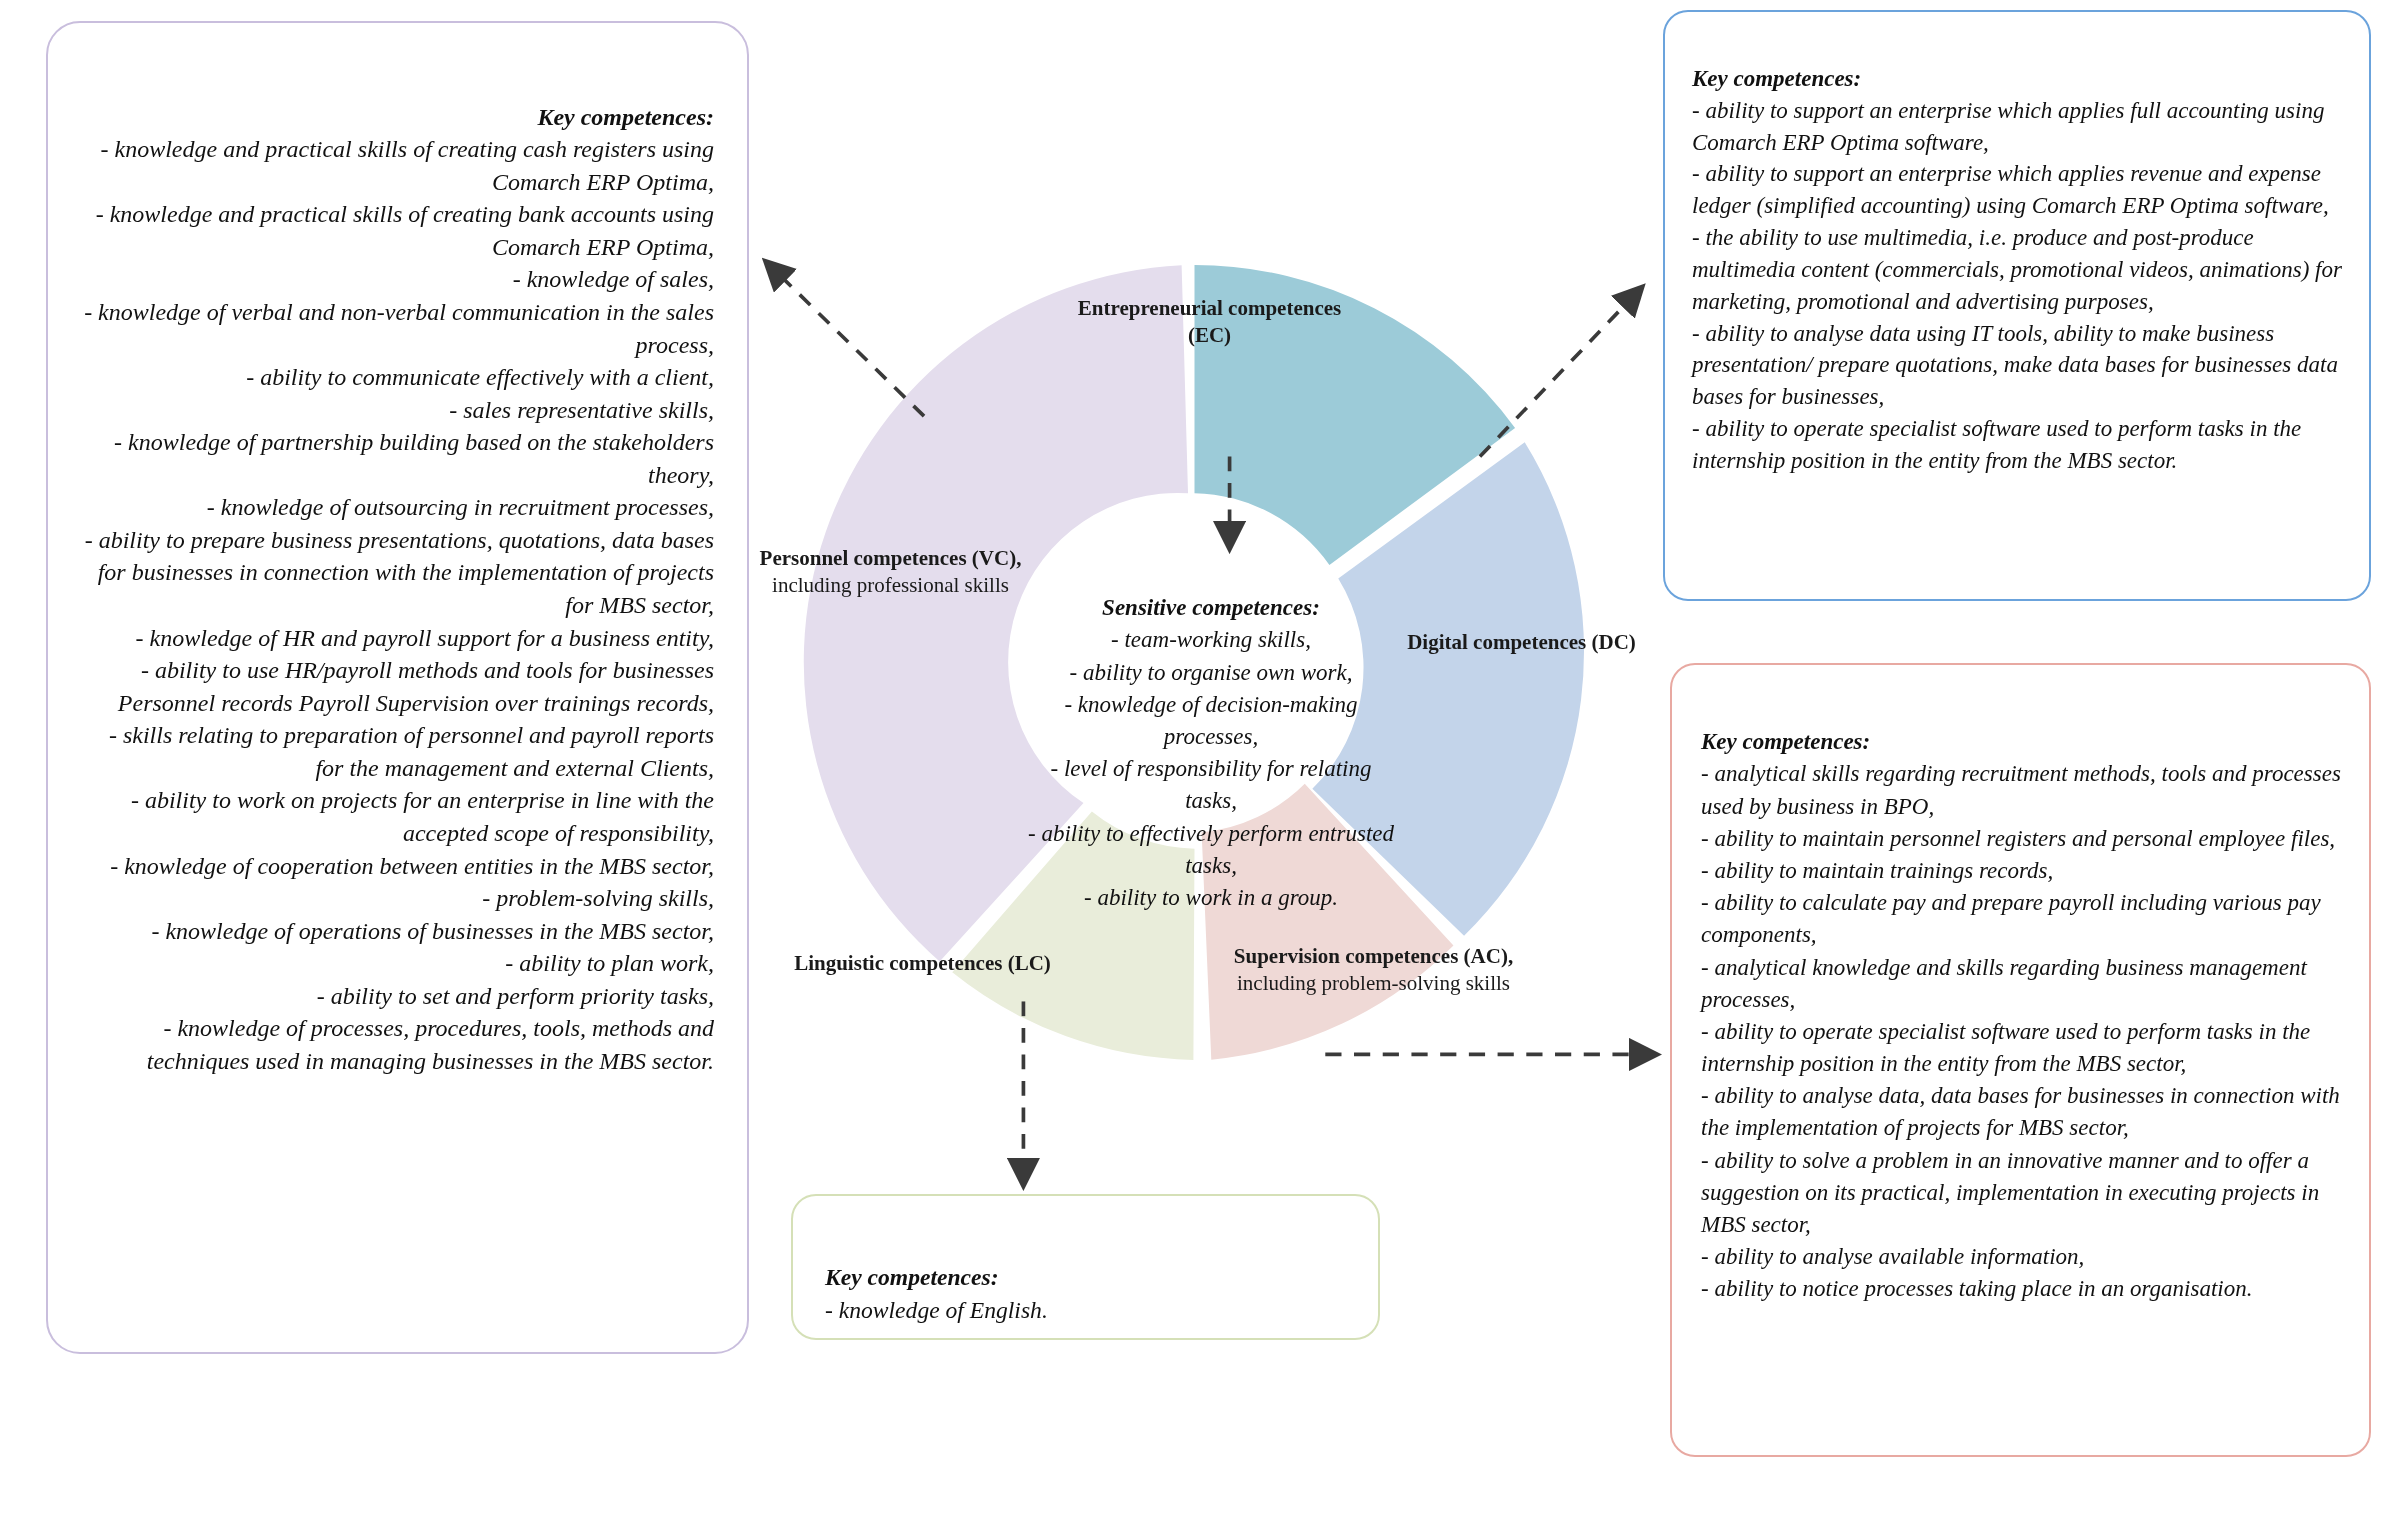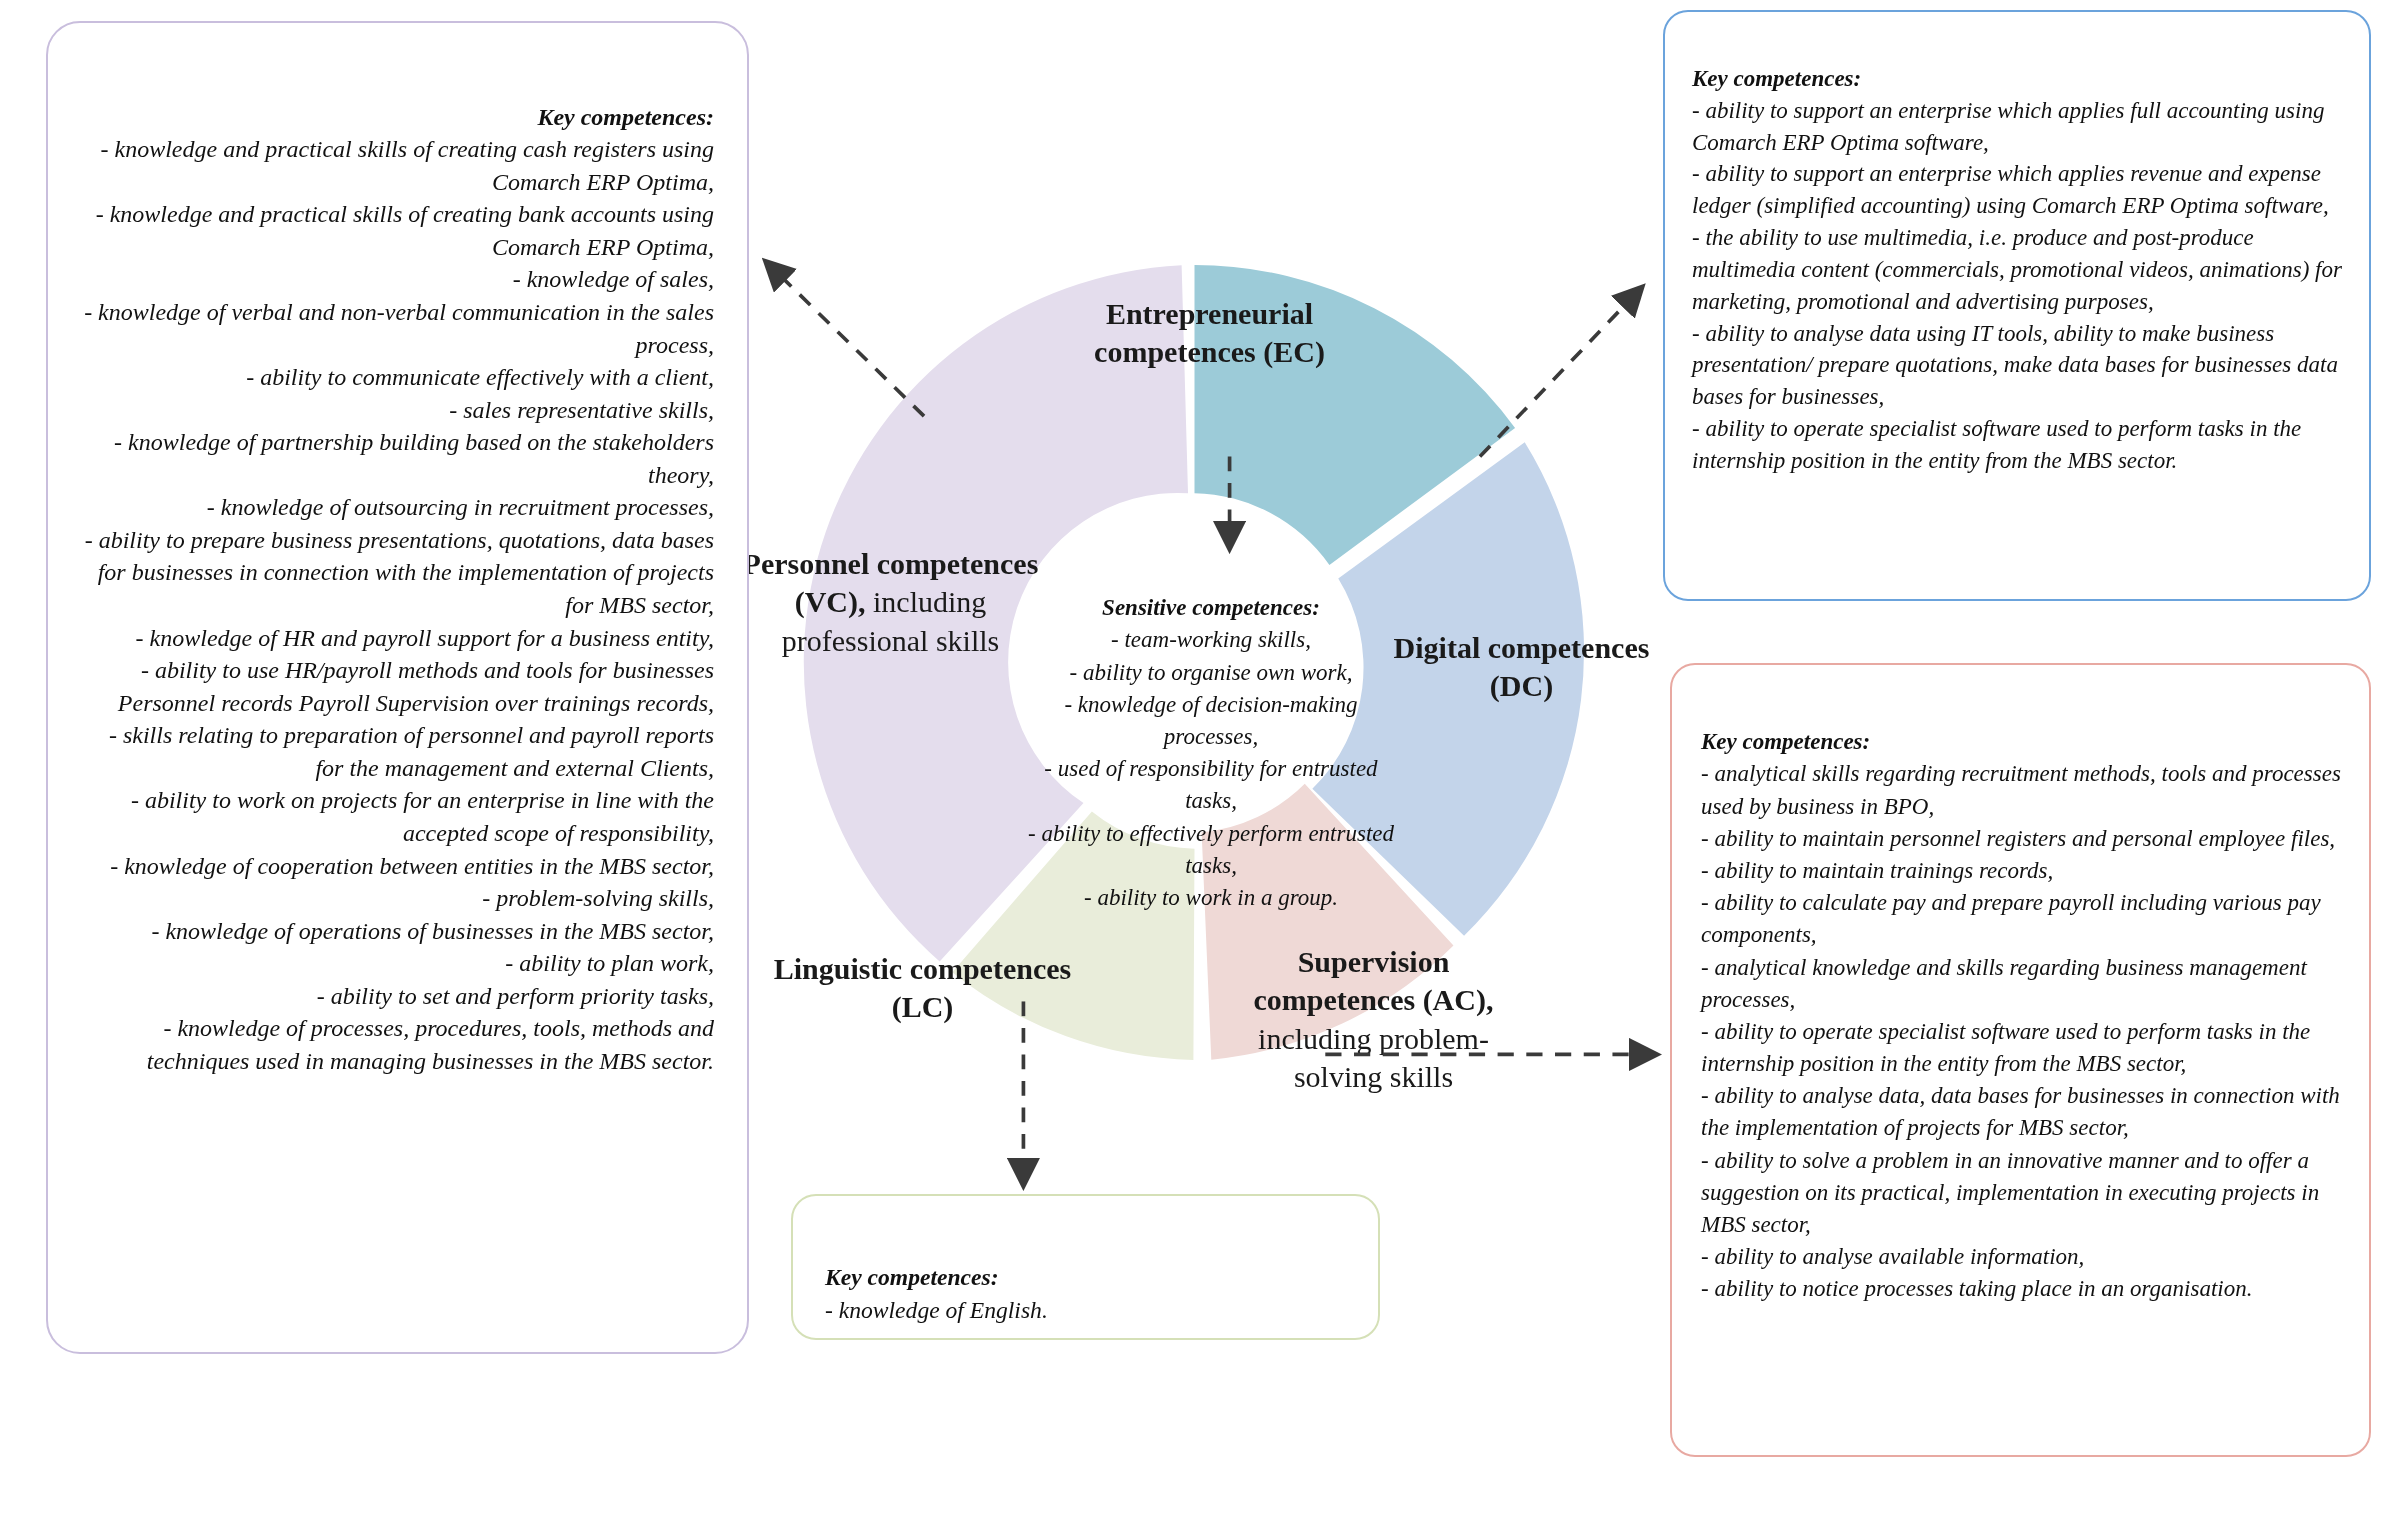--- a/index.html
+++ b/index.html
@@ -59,21 +59,21 @@
     font-size:23.6px;line-height:1.42;
   }
   .hd{display:block;font-weight:bold;}
   .vc-text .hd{text-align:right;}
 
   
   #donut{position:absolute;left:797px;top:265px;width:795px;height:795px;}
 
   .seg-label{
     position:absolute;text-align:center;font-weight:bold;
-    font-size:30px;line-height:1.28;color:#1a1a1a;
+    font-size:21px;line-height:1.28;color:#1a1a1a;
   }
   .seg-label .reg{font-weight:normal;}
   #lbl-ec{left:1055px;top:295px;width:309px;}
   #lbl-dc{left:1374px;top:589px;width:295px;margin-top:40px;}
   #lbl-ac{left:1215px;top:943px;width:317px;}
   #lbl-lc{left:768px;top:950px;width:309px;}
   #lbl-vc{left:736px;top:545px;width:309px;}
 
   #center-text{
     position:absolute;left:1015px;top:560px;width:368px;
@@ -105,21 +105,21 @@
 <div class="seg-label" id="lbl-ec"><span>Entrepreneurial competences (EC)</span><span class="reg"></span></div>
 <div class="seg-label" id="lbl-dc"><span>Digital competences (DC)</span><span class="reg"></span></div>
 <div class="seg-label" id="lbl-ac"><span>Supervision competences (AC),</span><span class="reg"> including problem-solving skills</span></div>
 <div class="seg-label" id="lbl-lc"><span>Linguistic competences (LC)</span><span class="reg"></span></div>
 <div class="seg-label" id="lbl-vc"><span>Personnel competences (VC),</span><span class="reg"> including professional skills</span></div>
 
 <div id="center-text">
   <span class="hd">Sensitive competences:</span><span>- team-working skills,
 - ability to organise own work,
 - knowledge of decision-making processes,
-- used of responsibility for entrusted tasks,
+- level of responsibility for relating tasks,
 - ability to effectively perform entrusted tasks,
 - ability to work in a group.</span>
 </div>
 
 <svg id="arrows" viewBox="0 0 3261 2056" width="2401" height="1514">
   <defs>
     <marker id="ah" markerWidth="9" markerHeight="9" refX="7.5" refY="4.5" orient="auto">
       <path d="M0,0 L9,4.5 L0,9 z" fill="#3a3a3a"></path>
     </marker>
   </defs>

